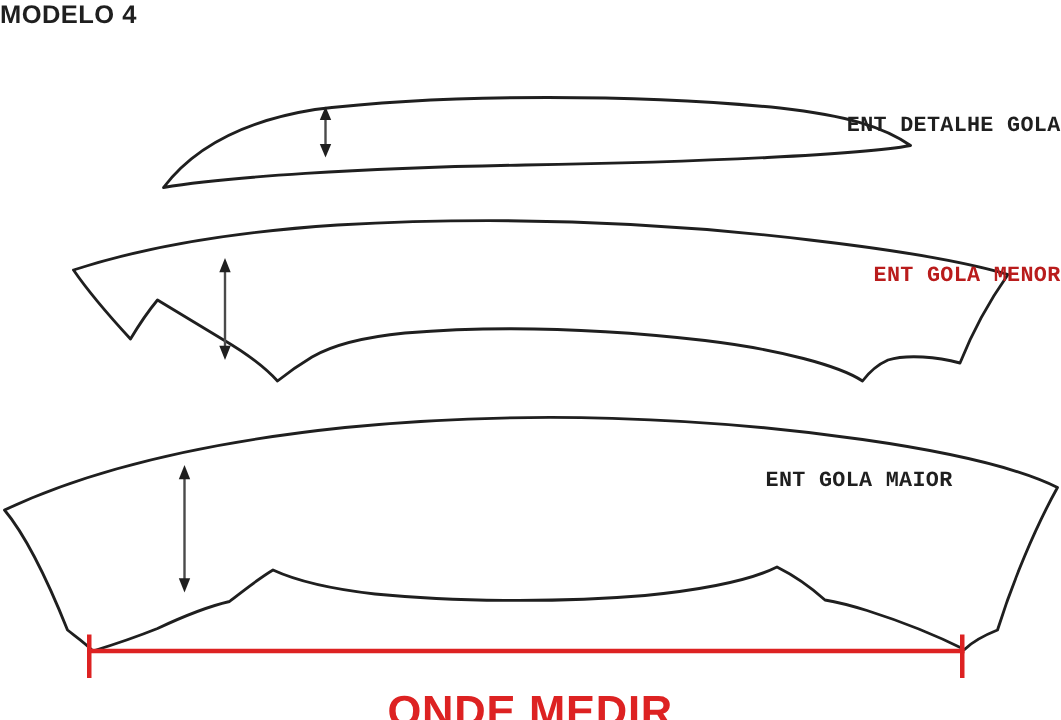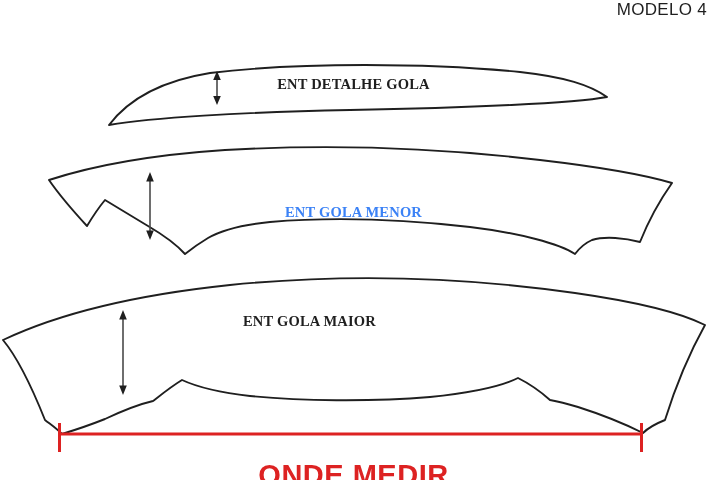--- a/index.html
+++ b/index.html
@@ -19,41 +19,41 @@
     left: 0;
     top: 0;
     width: 707px;
     height: 480px;
   }
   .page-title {
     position: absolute;
     top: 0px;
     left: 0;
     width: 707px;
-    text-align: right;
+    text-align: left;
     font-family: "Liberation Sans", sans-serif;
-    font-weight: normal;
+    font-weight: bold;
     font-size: 17px;
     letter-spacing: 0.3px;
     color: #1c1c1c;
     line-height: 20px;
   }
   .piece-label {
     position: absolute;
-    font-family: Liberation Serif, serif;
+    font-family: Liberation Mono, monospace;
     font-weight: bold;
     font-size: 14.5px;
     letter-spacing: 0.2px;
     color: #1f1f1f;
     white-space: nowrap;
-    text-align: center;
+    text-align: right;
   }
   #label-detalhe  { top: 76px;  left: 0; width: 707px; }
   #label-menor    { top: 176px; left: 0; width: 707px; }
-  #label-maior    { top: 313px; left: 0; width: 619px; }
+  #label-maior    { top: 313px; left: 0; width: 619px; padding-left: 16px; }
   .measure-caption {
     position: absolute;
     top: 447px;
     left: 0;
     width: 707px;
     text-align: center;
     font-family: "Liberation Sans", sans-serif;
     font-weight: bold;
     font-size: 29px;
     letter-spacing: 0.5px;
@@ -146,19 +146,19 @@
     <g>
       <line x1="58" y1="434" x2="643" y2="434" stroke="#DD2222" stroke-width="3"></line>
       <line x1="59.5" y1="423" x2="59.5" y2="452" stroke="#DD2222" stroke-width="3"></line>
       <line x1="641.5" y1="423" x2="641.5" y2="452" stroke="#DD2222" stroke-width="3"></line>
     </g>
 
   </svg>
 
   <div class="piece-label" id="label-detalhe" style="color: rgb(31, 31, 31);">ENT DETALHE GOLA</div>
 
-  <div class="piece-label" id="label-menor" style="color: #3b82f6; margin-top: 28px;">ENT GOLA MENOR</div>
+  <div class="piece-label" id="label-menor" style="color: #b91c1c;">ENT GOLA MENOR</div>
 
   <div class="piece-label" id="label-maior" style="color: rgb(31, 31, 31);">ENT GOLA MAIOR</div>
 
   <div class="measure-caption" style="color: rgb(221, 34, 34);">ONDE MEDIR</div>
 
 </div>
 
 </body></html>

